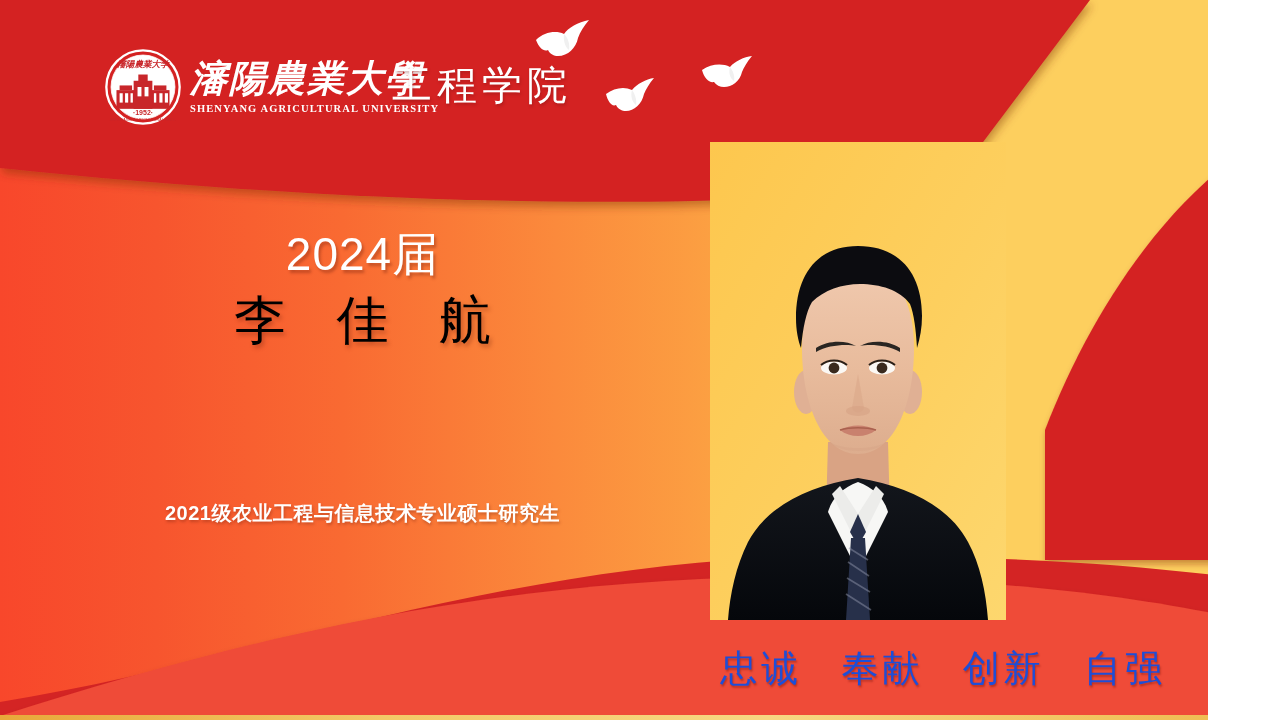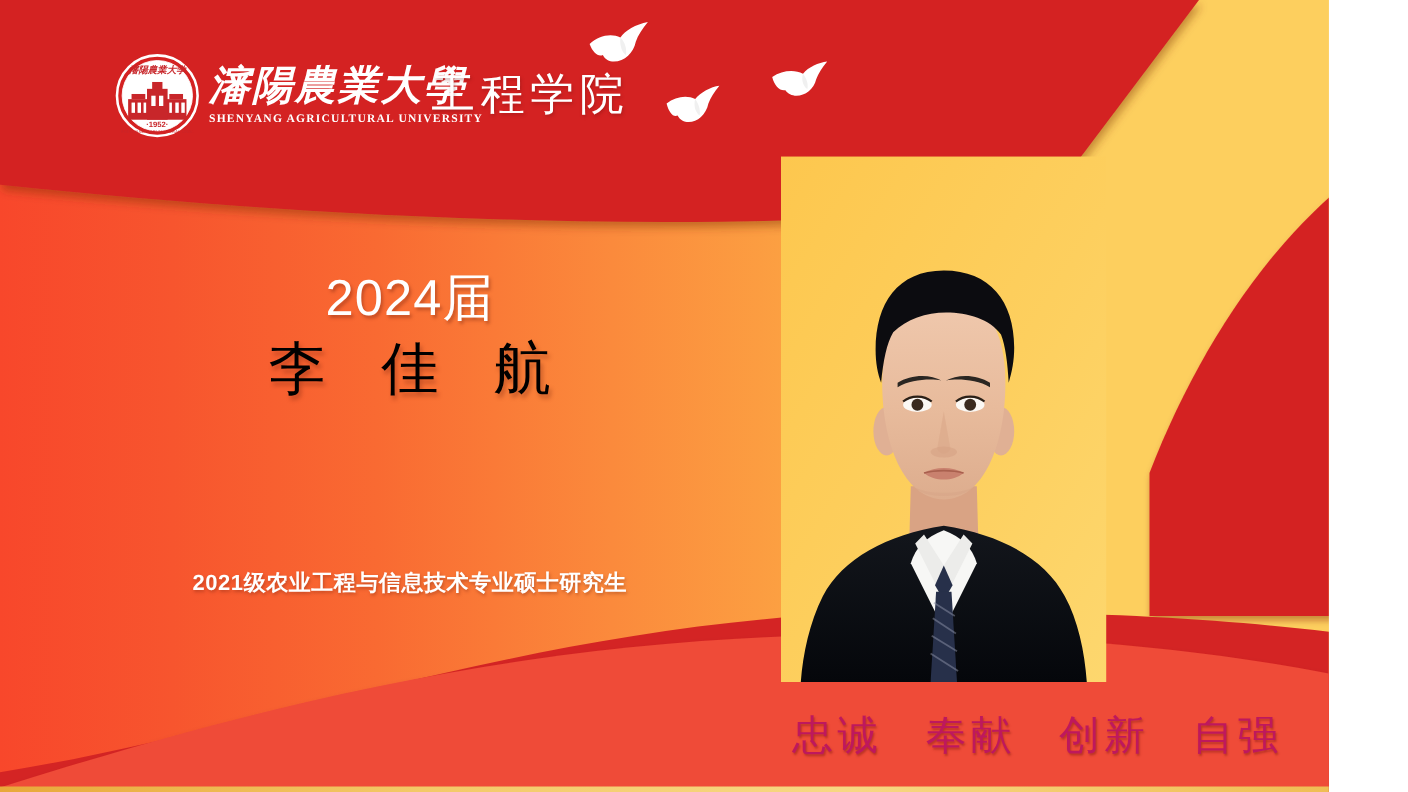--- a/index.html
+++ b/index.html
@@ -84,24 +84,23 @@
     white-space: nowrap;
     text-shadow: 1px 2px 3px rgba(110,18,18,0.35);
   }
 
   .dove { position: absolute; }
   .dove svg { display: block; }
 
   
   .text-block {
     position: absolute;
-    left: 16px; top: 228px;
+    left: 6px; top: 228px;
     width: 713px;
     text-align: center;
-    margin-top: 16px;
   }
   .t-year {
     font-size: 46px;
     color: #ffffff;
     font-weight: 400;
     letter-spacing: 1px;
     line-height: 1.15;
     text-shadow: 2px 3px 3px rgba(120,35,15,0.40);
   }
   .t-award {
@@ -145,21 +144,21 @@
   }
   .portrait svg { display:block; }
 
   
   .motto {
     position: absolute;
     right: 42px; bottom: 26px;
     font-family: "Liberation Serif", "DejaVu Serif", serif;
     font-size: 37px;
     font-weight: 400;
-    color: #be185d;
+    color: #1d4ed8;
     letter-spacing: 4px;
     white-space: nowrap;
     text-shadow: 1px 2px 2px rgba(120,20,10,0.45);
   }
   .motto span { margin-left: 26px; }
   .motto span:first-child { margin-left: 0; }
 
   .gold-strip {
     position: absolute;
     left: 0; bottom: 0;

